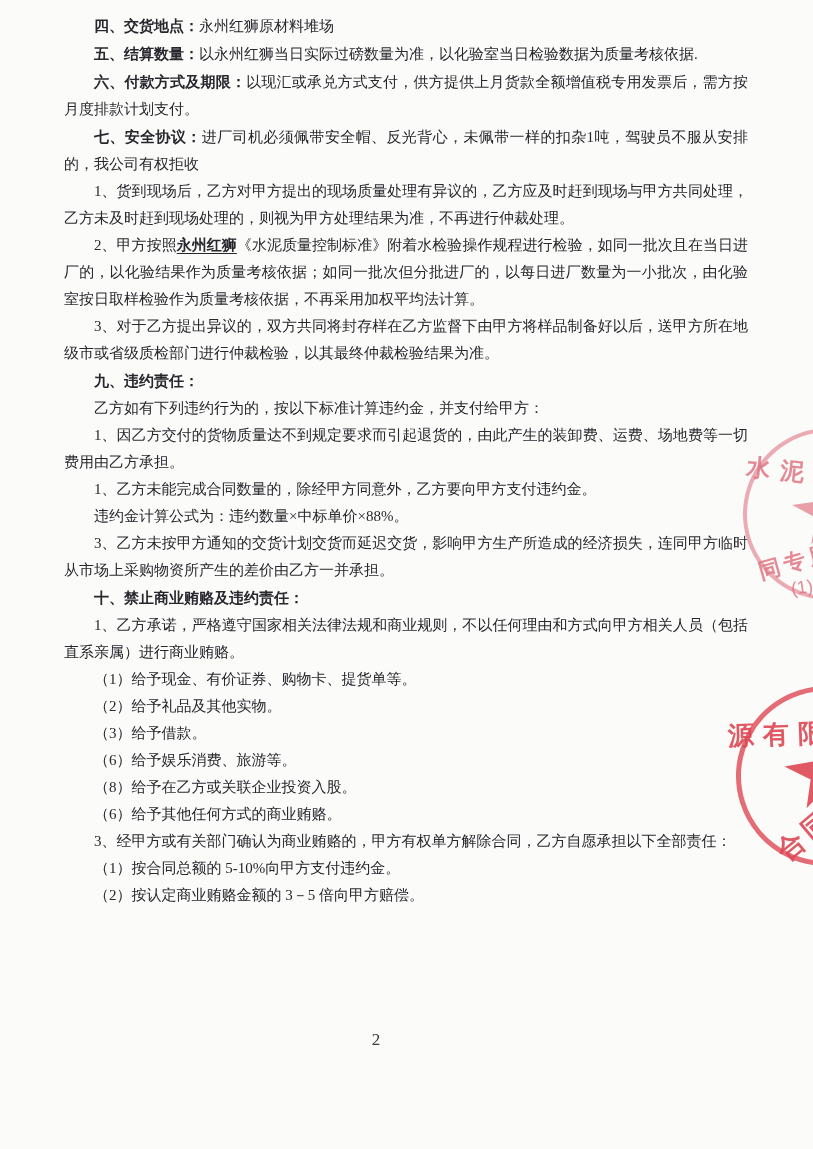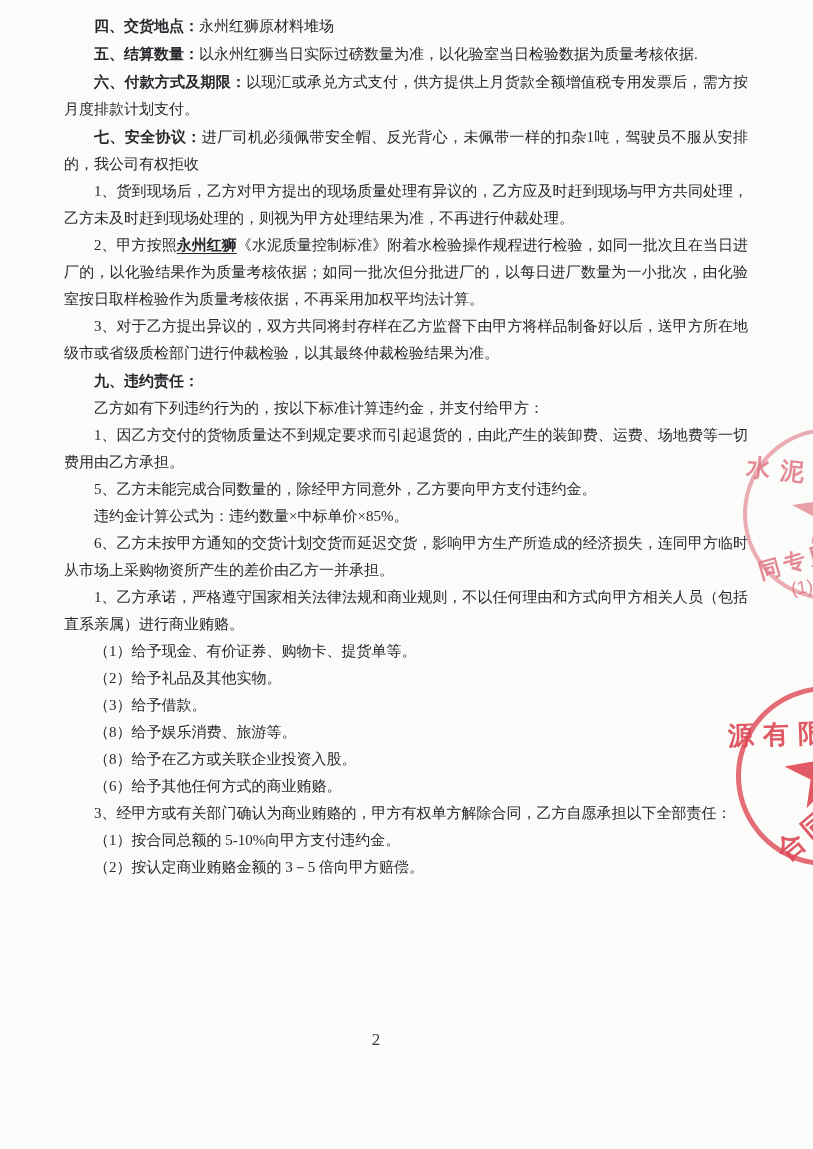--- a/index.html
+++ b/index.html
@@ -110,28 +110,29 @@
     <p class="para"><span class="b">四、交货地点：</span><span>永州红狮原材料堆场</span></p>
     <p class="para"><span class="b">五、结算数量：</span><span>以永州红狮当日实际过磅数量为准，以化验室当日检验数据为质量考核依据.</span></p>
     <p class="para"><span class="b">六、付款方式及期限：</span><span>以现汇或承兑方式支付，供方提供上月货款全额增值税专用发票后，需方按月度排款计划支付。</span></p>
     <p class="para"><span class="b">七、安全协议：</span><span>进厂司机必须佩带安全帽、反光背心，未佩带一样的扣杂1吨，驾驶员不服从安排的，我公司有权拒收</span></p>
     <p class="para"><span>1、货到现场后，乙方对甲方提出的现场质量处理有异议的，乙方应及时赶到现场与甲方共同处理，乙方未及时赶到现场处理的，则视为甲方处理结果为准，不再进行仲裁处理。</span></p>
     <p class="para"><span>2、甲方按照</span><span class="u">永州红狮</span><span>《水泥质量控制标准》附着水检验操作规程进行检验，如同一批次且在当日进厂的，以化验结果作为质量考核依据；如同一批次但分批进厂的，以每日进厂数量为一小批次，由化验室按日取样检验作为质量考核依据，不再采用加权平均法计算。</span></p>
     <p class="para"><span>3、对于乙方提出异议的，双方共同将封存样在乙方监督下由甲方将样品制备好以后，送甲方所在地级市或省级质检部门进行仲裁检验，以其最终仲裁检验结果为准。</span></p>
     <p class="para"><span class="b">九、违约责任：</span></p>
     <p class="para"><span>乙方如有下列违约行为的，按以下标准计算违约金，并支付给甲方：</span></p>
     <p class="para"><span>1、因乙方交付的货物质量达不到规定要求而引起退货的，由此产生的装卸费、运费、场地费等一切费用由乙方承担。</span></p>
-    <p class="para"><span>5、乙方未能完成合同数量的，除经甲方同意外，乙方要向甲方支付违约金。</span></p>
-    <p class="para"><span>违约金计算公式为：违约数量×中标单价×85%。</span></p>
-    <p class="para"><span>6、乙方未按甲方通知的交货计划交货而延迟交货，影响甲方生产所造成的经济损失，连同甲方临时从市场上采购物资所产生的差价由乙方一并承担。</span></p>
+    <p class="para"><span>1、乙方未能完成合同数量的，除经甲方同意外，乙方要向甲方支付违约金。</span></p>
+    <p class="para"><span>违约金计算公式为：违约数量×中标单价×88%。</span></p>
+    <p class="para"><span>3、乙方未按甲方通知的交货计划交货而延迟交货，影响甲方生产所造成的经济损失，连同甲方临时从市场上采购物资所产生的差价由乙方一并承担。</span></p>
+    <p class="para"><span class="b">十、禁止商业贿赂及违约责任：</span></p>
     <p class="para"><span>1、乙方承诺，严格遵守国家相关法律法规和商业规则，不以任何理由和方式向甲方相关人员（包括直系亲属）进行商业贿赂。</span></p>
     <p class="para"><span>（1）给予现金、有价证券、购物卡、提货单等。</span></p>
     <p class="para"><span>（2）给予礼品及其他实物。</span></p>
     <p class="para"><span>（3）给予借款。</span></p>
-    <p class="para"><span>（8）给予娱乐消费、旅游等。</span></p>
+    <p class="para"><span>（6）给予娱乐消费、旅游等。</span></p>
     <p class="para"><span>（8）给予在乙方或关联企业投资入股。</span></p>
     <p class="para"><span>（6）给予其他任何方式的商业贿赂。</span></p>
     <p class="para"><span>3、经甲方或有关部门确认为商业贿赂的，甲方有权单方解除合同，乙方自愿承担以下全部责任：</span></p>
     <p class="para"><span>（1）按合同总额的 5-10%向甲方支付违约金。</span></p>
     <p class="para"><span>（2）按认定商业贿赂金额的 3－5 倍向甲方赔偿。</span></p>
   </div>
 
   <div class="page-number">2</div>
 
   <div class="stamp" id="stamp-upper">

